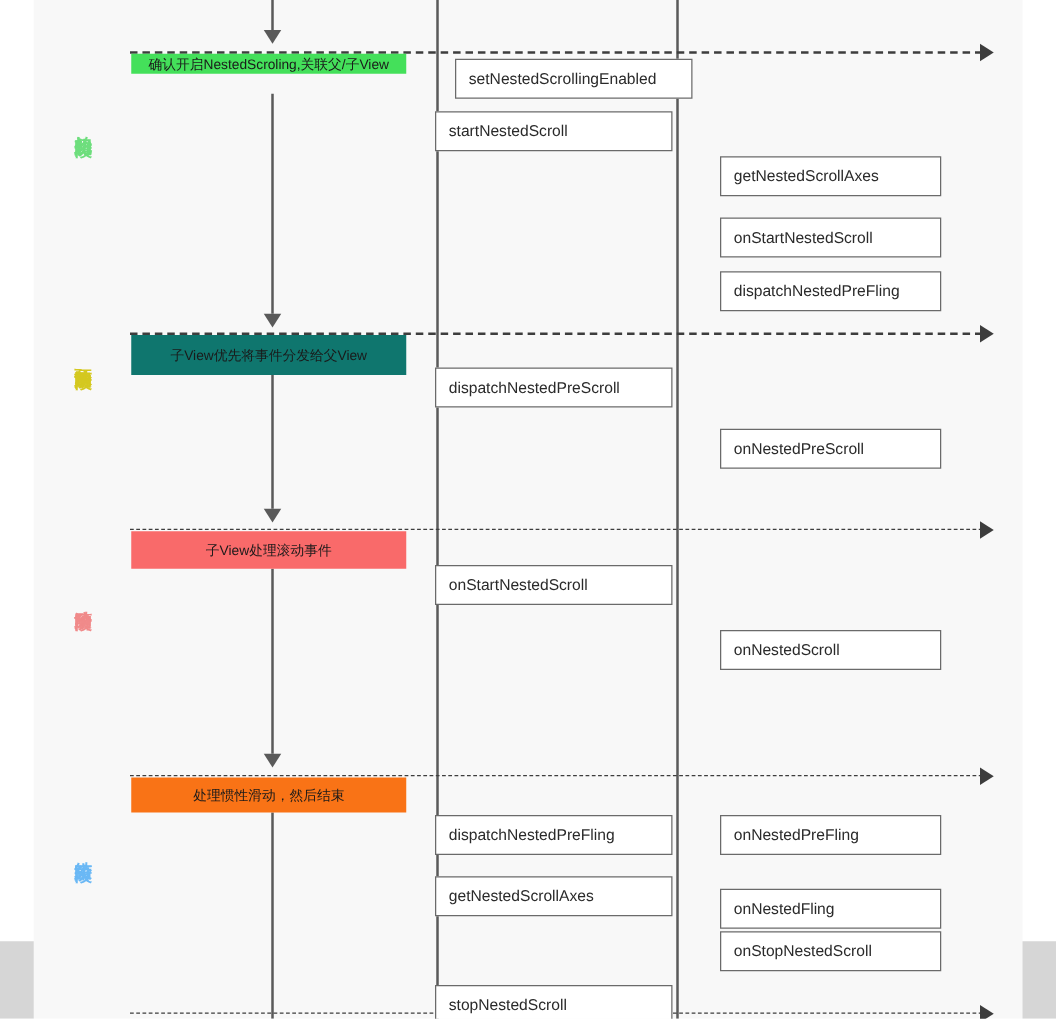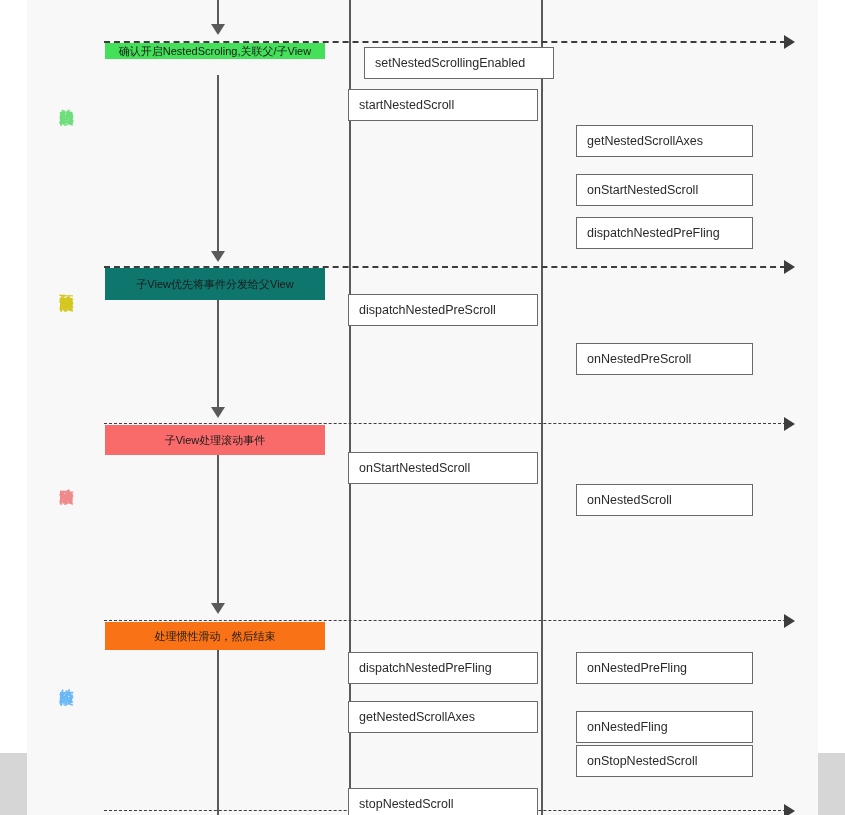--- a/index.html
+++ b/index.html
@@ -163,18 +163,18 @@
   <div class="api-box mid" style="left:348px;top:294px;">dispatchNestedPreScroll</div>
   <div class="api-box mid" style="left:348px;top:452px;">onStartNestedScroll</div>
   <div class="api-box mid" style="left:348px;top:652px;">dispatchNestedPreFling</div>
   <div class="api-box mid" style="left:348px;top:701px;">getNestedScrollAxes</div>
   <div class="api-box mid" style="left:348px;top:745px;margin-top:43px;">stopNestedScroll</div>
 
   <div class="api-box right" style="left:576px;top:125px;">getNestedScrollAxes</div>
   <div class="api-box right" style="left:576px;top:174px;">onStartNestedScroll</div>
   <div class="api-box right" style="left:576px;top:217px;">dispatchNestedPreFling</div>
   <div class="api-box right" style="left:576px;top:343px;">onNestedPreScroll</div>
-  <div class="api-box right" style="left:576px;top:484px;">onNestedScroll</div>
+  <div class="api-box right" style="left:576px;top:504px;">onNestedScroll</div>
   <div class="api-box right" style="left:576px;top:652px;">onNestedPreFling</div>
   <div class="api-box right" style="left:576px;top:711px;text-align:center;">onNestedFling</div>
   <div class="api-box right" style="left:576px;top:745px;">onStopNestedScroll</div>
 
 </div>
 
 </body></html>

